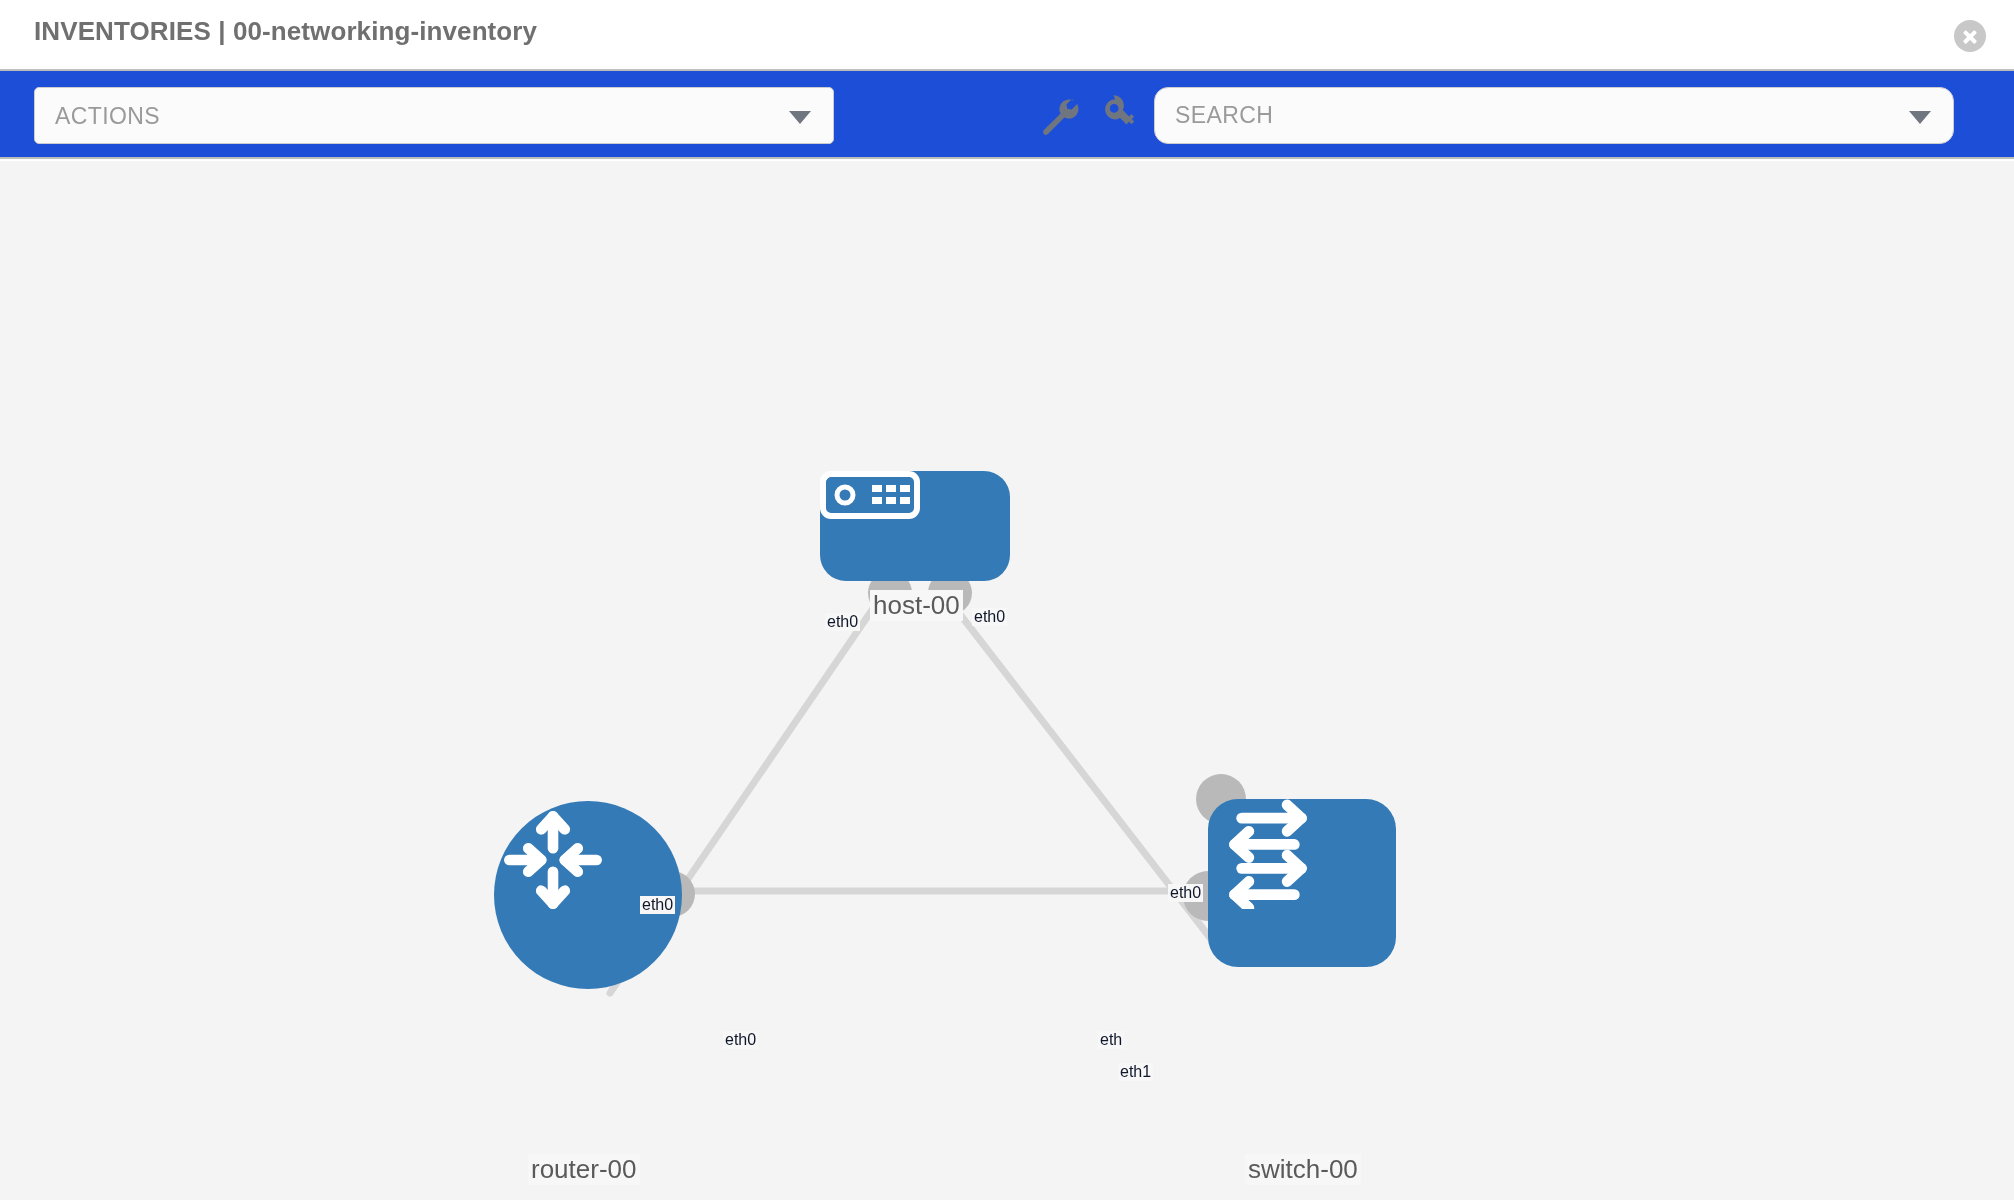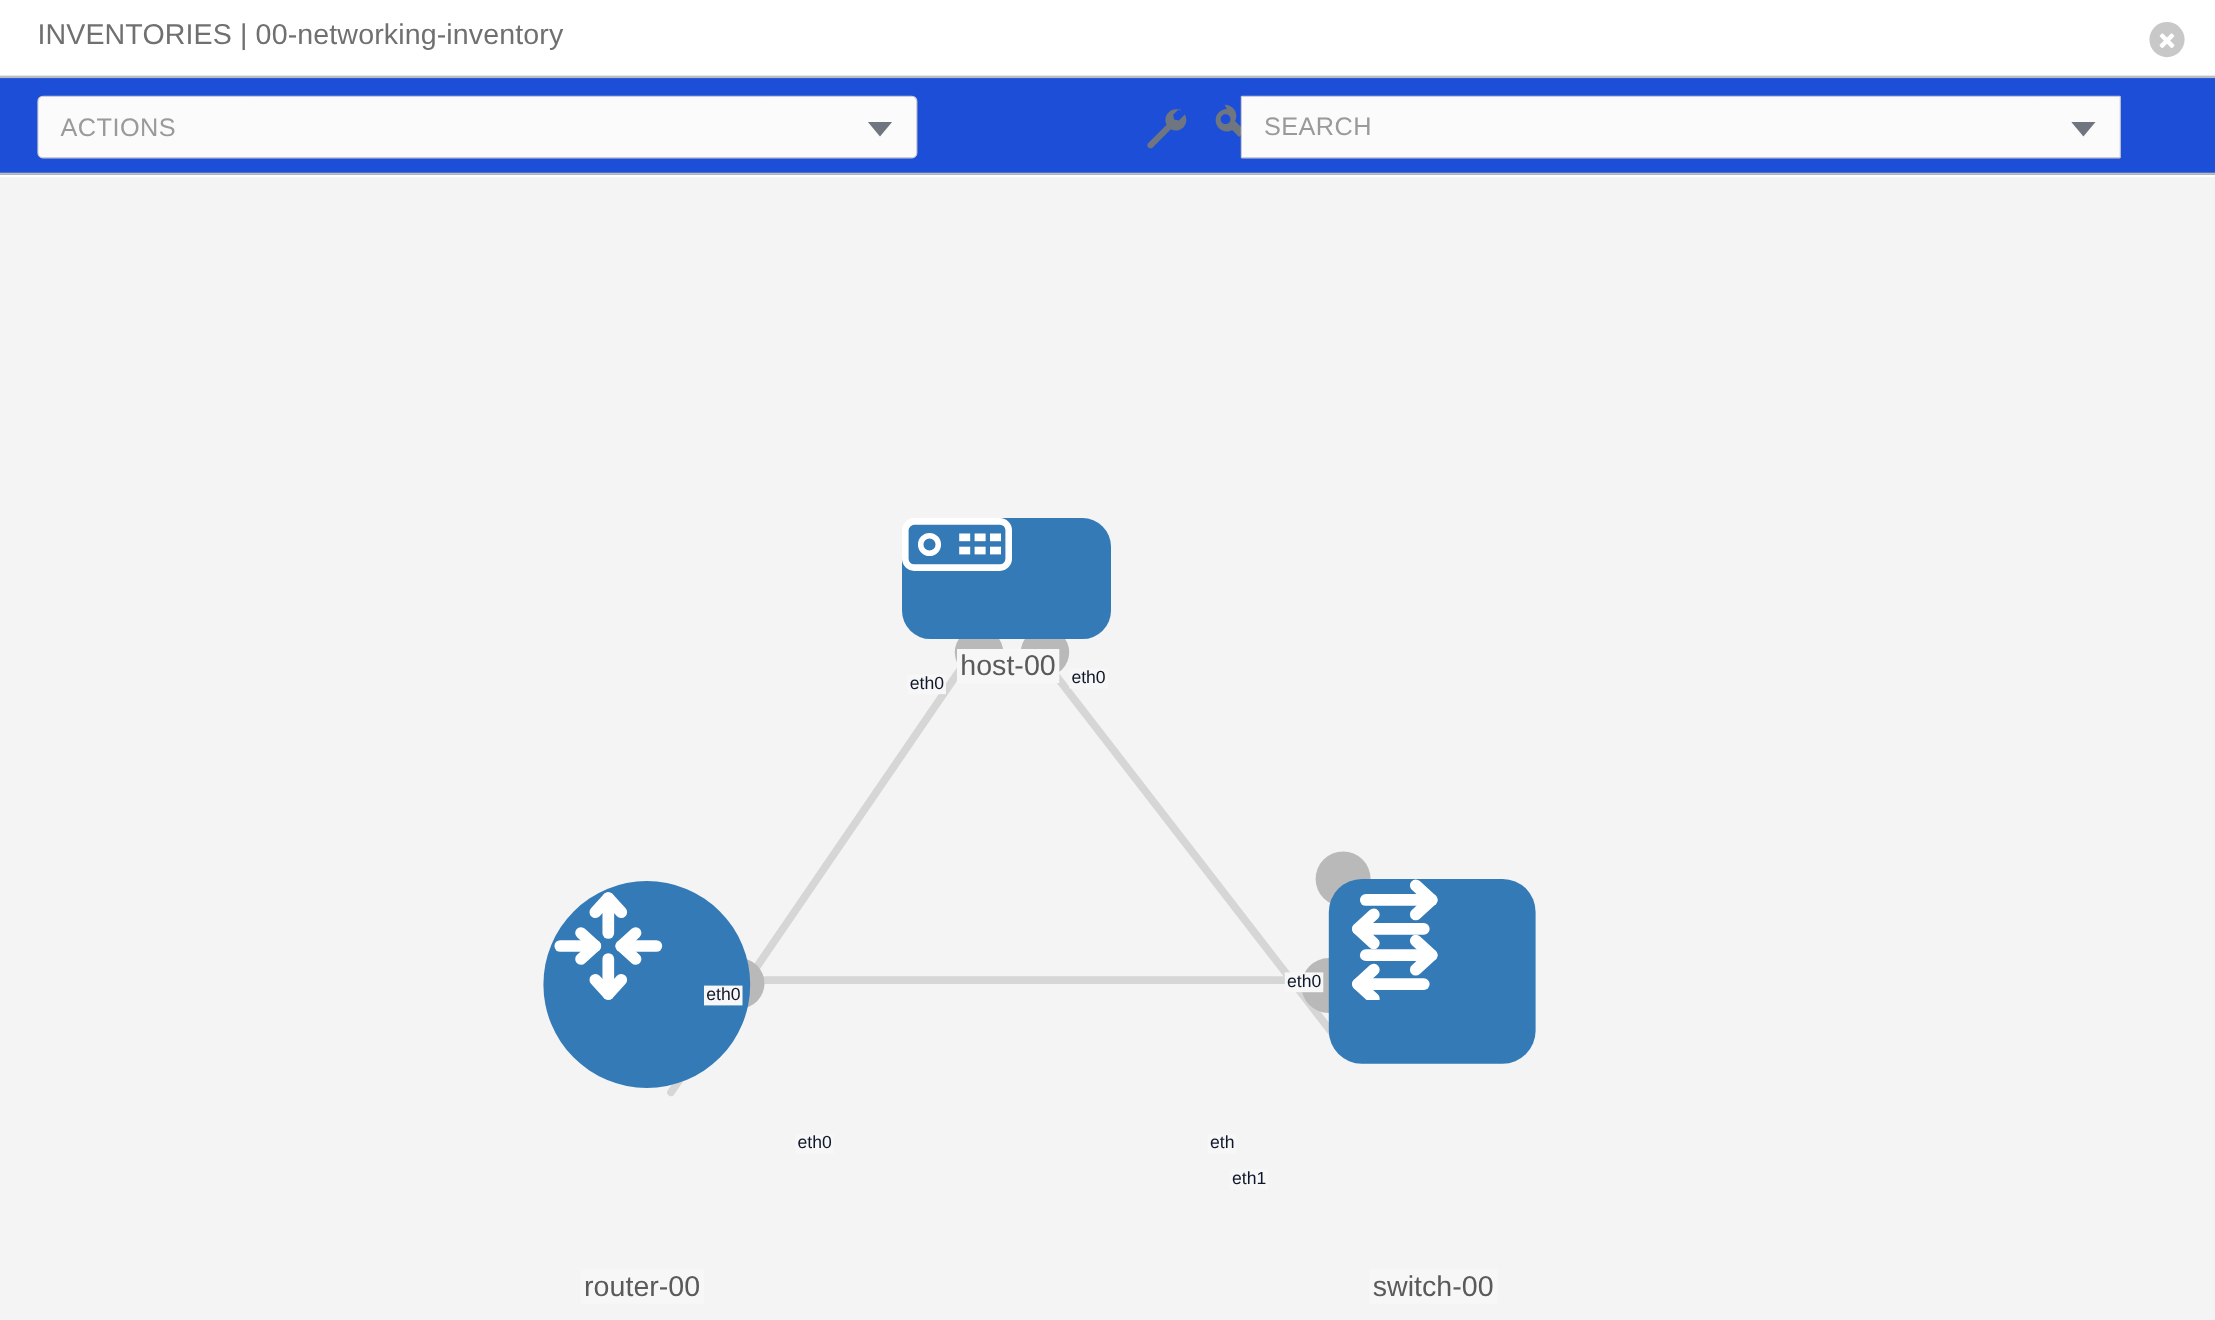--- a/index.html
+++ b/index.html
@@ -11,21 +11,21 @@
   }
   #app { position: relative; width: 2014px; height: 1200px; background: #ffffff; }
 
   
   .header {
     position: absolute; left: 0; top: 0; width: 2014px; height: 69px;
     background: #ffffff;
   }
   .header-title {
     position: absolute; left: 34px; top: 16px;
-    font-size: 26px; font-weight: normal; color: #707070;
+    font-size: 26px; font-weight: bold; color: #707070;
     letter-spacing: 0.1px; white-space: nowrap;
   }
   .close-btn {
     position: absolute; right: 28px; top: 20px;
     width: 32px; height: 32px; border-radius: 50%;
     background: #c8c8c8; cursor: pointer;
   }
   .close-btn .x1, .close-btn .x2 {
     position: absolute; left: 8px; top: 14.5px;
     width: 16px; height: 4.2px; background: #ffffff; border-radius: 1px;
@@ -57,22 +57,22 @@
   .actions-select .caret { right: 22px; top: 23px; }
 
   .tool-icon {
     position: absolute; top: 22px; width: 46px; height: 46px; cursor: pointer;
   }
   .tool-icon svg { display: block; width: 46px; height: 46px; }
   #wrench-icon { left: 1037px; }
   #key-icon { left: 1099px; }
 
   .search-box {
-    position: absolute; left: 1128px; top: 16px; width: 800px; height: 57px;
-    background: #fbfbfb; border: 1px solid #cccccc; border-radius: 1px;
+    position: absolute; left: 1154px; top: 16px; width: 800px; height: 57px;
+    background: #fbfbfb; border: 1px solid #cccccc; border-radius: 14px;
   }
   .search-box input {
     position: absolute; left: 20px; top: 0; width: 700px; height: 55px;
     border: none; outline: none; background: transparent;
     font-family: "Liberation Sans", sans-serif;
     font-size: 23px; color: #555;
   }
   .search-box input::placeholder { color: #9a9a9a; letter-spacing: 0.4px; }
   .search-box .caret { right: 22px; top: 23px; cursor: pointer; }
 

